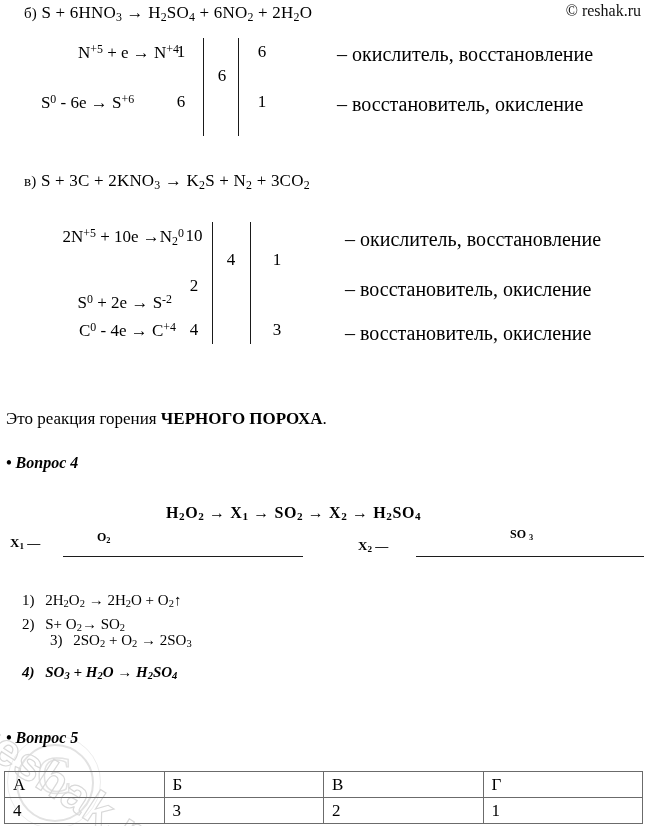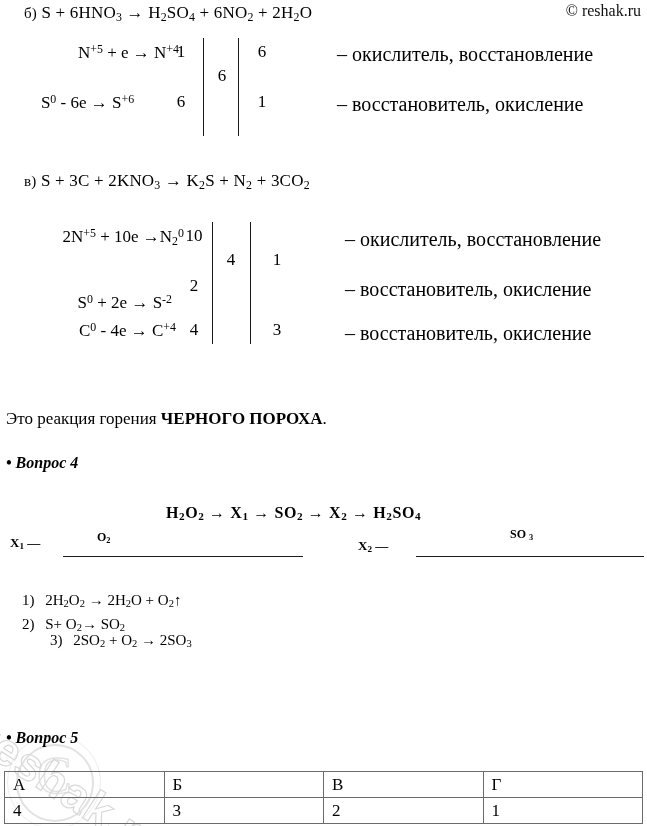--- a/index.html
+++ b/index.html
@@ -280,20 +280,24 @@
     <span>1)</span>
     <span style="margin-left:7px;">2H<sub>2</sub>O<sub>2</sub> → 2H<sub>2</sub>O + O<sub>2</sub>↑</span>
   </div>
   <div class="rx" style="left:22px; top:616px;">
     <span>2)</span>
     <span style="margin-left:7px;">S+ O<sub>2</sub>→ SO<sub>2</sub></span>
   </div>
   <div class="rx" style="left:22px; top:632px;margin-left:28px;">
     <span>3)</span>
     <span style="margin-left:7px;">2SO<sub>2</sub> + O<sub>2</sub> → 2SO<sub>3</sub></span>
+  </div>
+  <div class="rx bolditalic" style="left:22px; top:664px;">
+    <span>4)</span>
+    <span style="margin-left:7px;">SO<sub>3</sub> + H<sub>2</sub>O → H<sub>2</sub>SO<sub>4</sub></span>
   </div>
 
   <div class="watermark">
     <div class="wm-c2"></div>
     <div class="wm-c"></div>
     <div class="wm-text">reshak.ru</div>
   </div>
 
   <div class="qhead" style="left:6px; top:729px; z-index:3;">• Вопрос 5</div>
 

